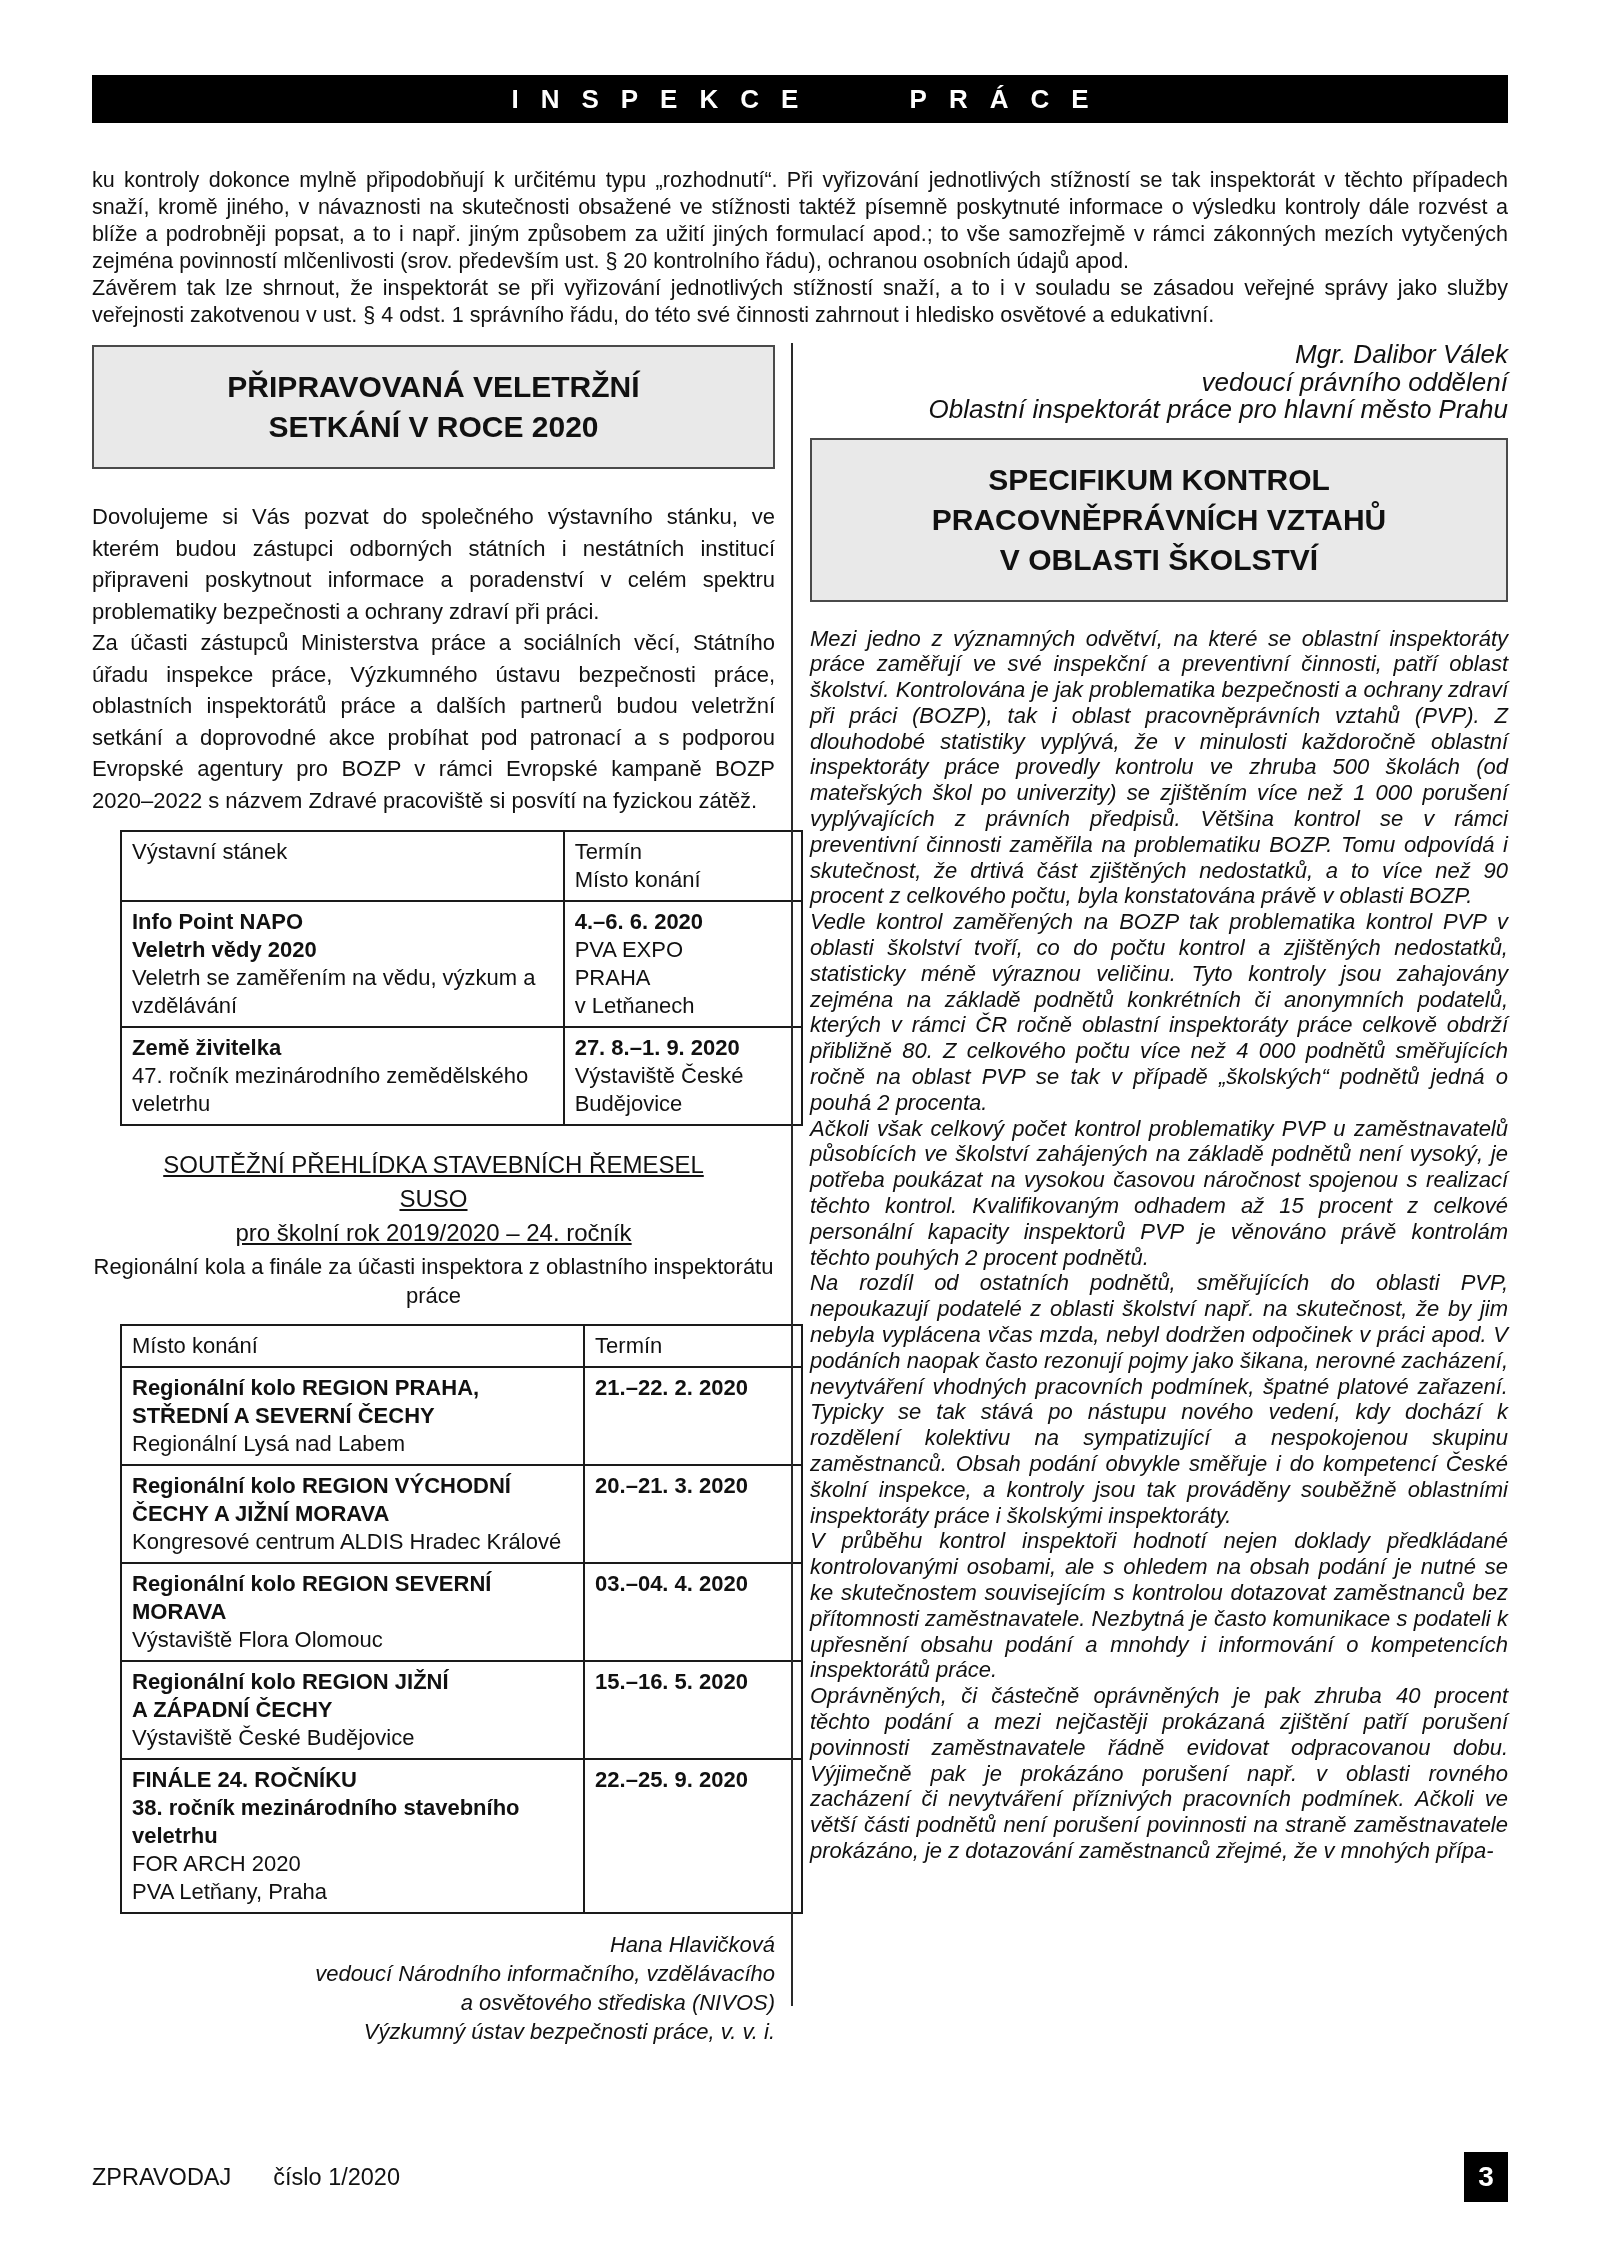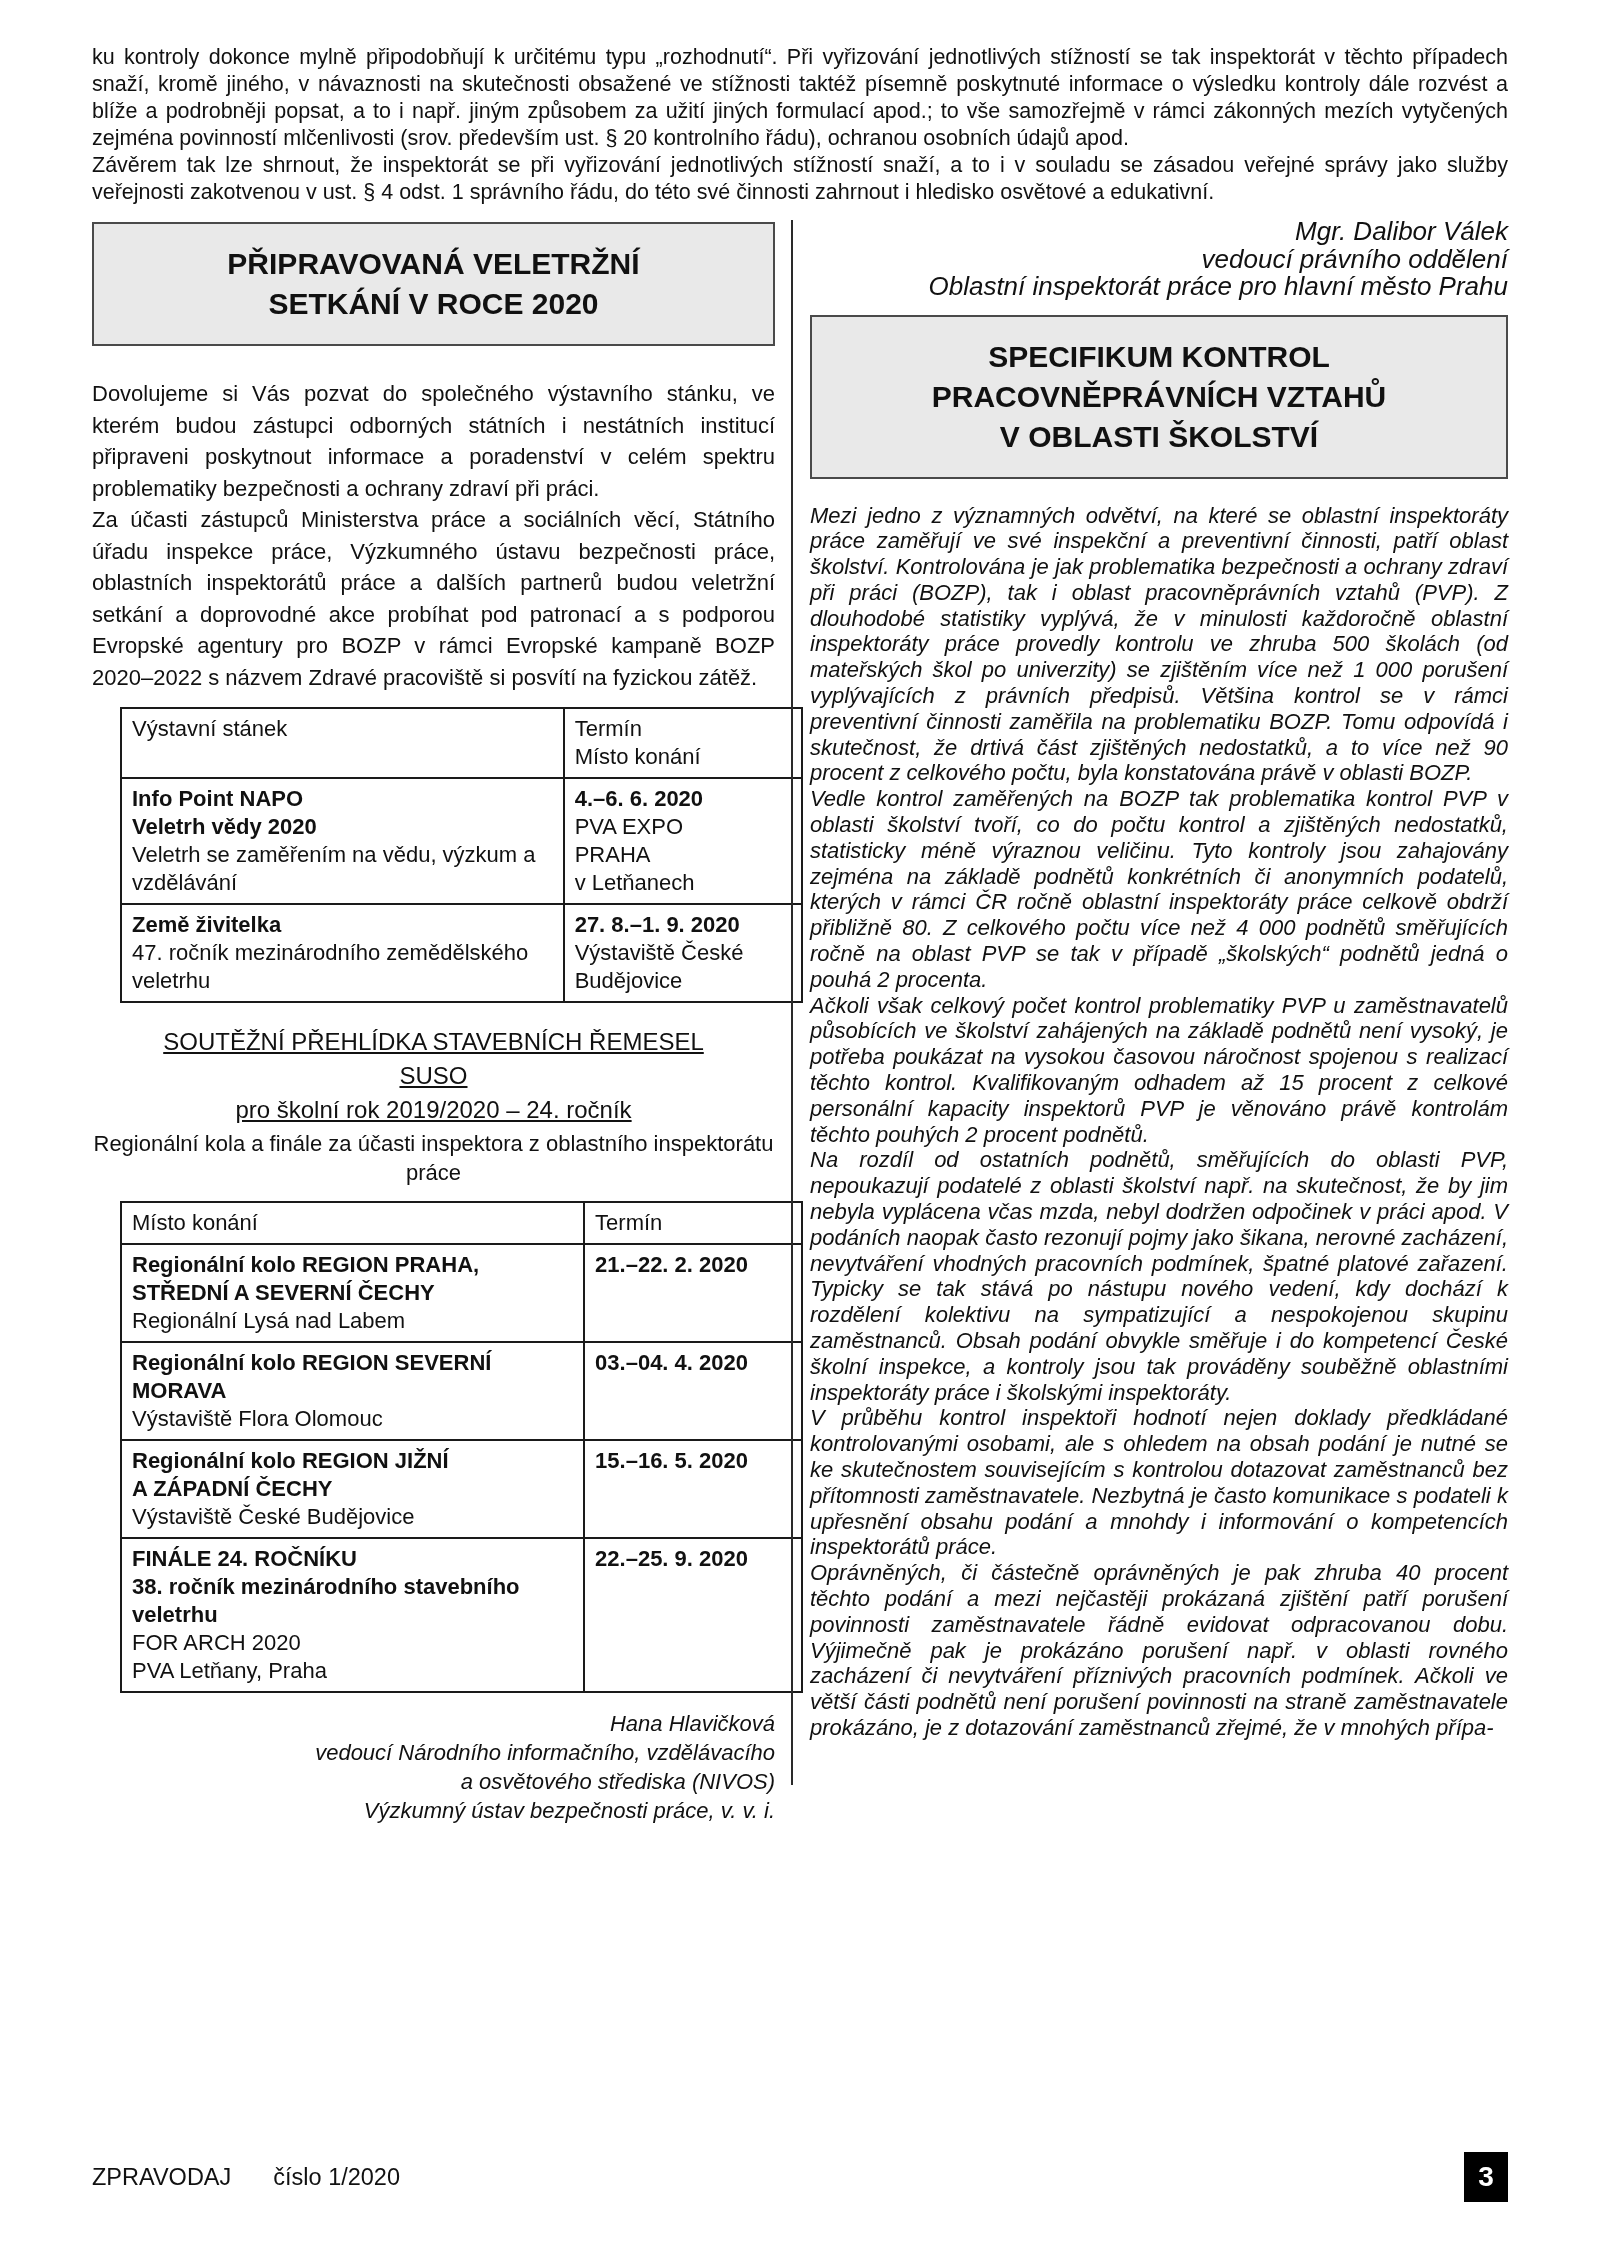--- a/index.html
+++ b/index.html
@@ -66,20 +66,23 @@
     width:44px;height:50px;background:#000;color:#fff;
     display:flex;align-items:center;justify-content:center;
     font-weight:bold;font-size:28px;
   }
 </style>
 </head>
 <body>
 
 <div class="content">
 
+  <div class="bar">
+    <span class="bar-title">INSPEKCE PRÁCE</span>
+  </div>
 
   <div class="intro">
     <p>ku kontroly dokonce mylně připodobňují k určitému typu „rozhodnutí“. Při vyřizování jednotlivých stížností se tak inspektorát v těchto případech snaží, kromě jiného, v návaznosti na skutečnosti obsažené ve stížnosti taktéž písemně poskytnuté informace o výsledku kontroly dále rozvést a blíže a podrobněji popsat, a to i např. jiným způsobem za užití jiných formulací apod.; to vše samozřejmě v rámci zákonných mezích vytyčených zejména povinností mlčenlivosti (srov. především ust. § 20 kontrolního řádu), ochranou osobních údajů apod.</p>
     <p>Závěrem tak lze shrnout, že inspektorát se při vyřizování jednotlivých stížností snaží, a to i v souladu se zásadou veřejné správy jako služby veřejnosti zakotvenou v ust. § 4 odst. 1 správního řádu, do této své činnosti zahrnout i hledisko osvětové a edukativní.</p>
   </div>
 
   <div class="columns">
 
     <div class="col-left">
 
@@ -139,20 +142,30 @@
             <th>Termín</th>
           </tr>
           <tr>
             <td class="c1">
               <div class="b pre">Regionální kolo REGION PRAHA,
 STŘEDNÍ A SEVERNÍ ČECHY</div>
               <div class="pre">Regionální Lysá nad Labem</div>
             </td>
             <td>
               <div class="b pre">21.–22. 2. 2020</div>
+            </td>
+          </tr>
+          <tr>
+            <td class="c1">
+              <div class="b pre">Regionální kolo REGION VÝCHODNÍ
+ČECHY A JIŽNÍ MORAVA</div>
+              <div class="pre">Kongresové centrum ALDIS Hradec Králové</div>
+            </td>
+            <td>
+              <div class="b pre">20.–21. 3. 2020</div>
             </td>
           </tr>
           <tr>
             <td class="c1">
               <div class="b pre">Regionální kolo REGION SEVERNÍ
 MORAVA</div>
               <div class="pre">Výstaviště Flora Olomouc</div>
             </td>
             <td>
               <div class="b pre">03.–04. 4. 2020</div>

